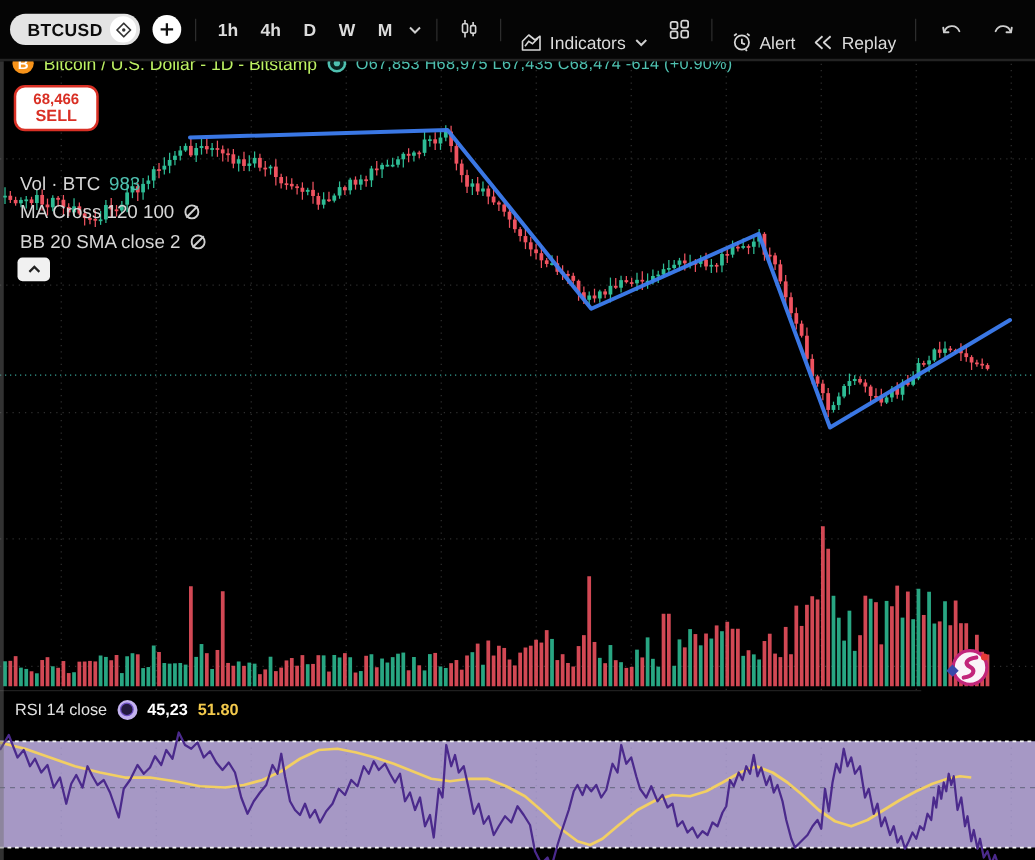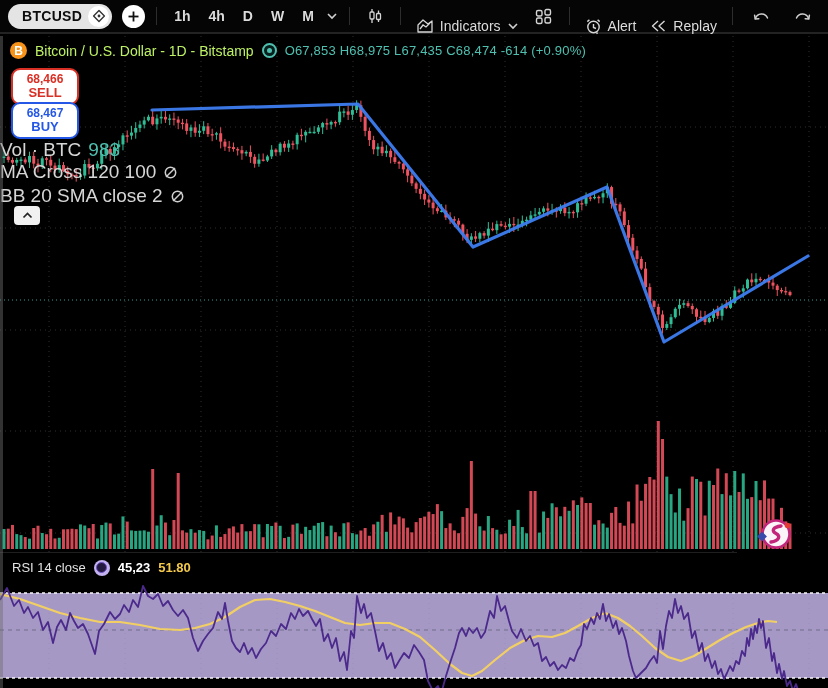--- a/index.html
+++ b/index.html
@@ -1,19 +1,19 @@
 <!DOCTYPE html>
 <html><head>
 <meta charset="utf-8">
 <style>
   html,body{margin:0;padding:0;background:#000;}
   .stage{position:relative;width:828px;height:688px;background:#000;overflow:hidden;
          font-family:"Liberation Sans", sans-serif; color:#ddd;}
   
-  .toolbar{position:absolute;left:0;top:0;width:828px;height:34px;background:#050505;
+  .toolbar{position:absolute;left:0;top:0;width:828px;height:49px;background:#050505;
            border-bottom:2px solid #232323;display:flex;align-items:center;gap:6px;
            padding-left:8px;box-sizing:border-box;z-index:8;}
   .pill{display:flex;align-items:center;gap:6px;background:#e4e4e4;border-radius:14px;
         height:25px;padding:0 3px 0 14px;}
   .pill .sym{color:#0c0c0c;font-weight:bold;font-size:14px;letter-spacing:.3px;}
   .pill .gem{width:21px;height:21px;border-radius:50%;background:#fff;display:flex;
              align-items:center;justify-content:center;}
   .roundbtn{width:23px;height:23px;border-radius:50%;background:#fff;display:flex;
             align-items:center;justify-content:center;margin-left:4px;}
   .vsep{width:1px;height:18px;background:#2d2d2d;margin:0 5px;}
@@ -30,21 +30,21 @@
   .srcdot{width:15px;height:15px;border-radius:50%;border:2px solid #4fc0b0;background:#08201d;
           display:flex;align-items:center;justify-content:center;box-sizing:border-box;}
   .srcdot i{width:5px;height:5px;border-radius:50%;background:#4fc0b0;}
   .ohlc{color:#4fc0b0;font-size:13px;letter-spacing:.2px;}
   .tradebtn{left:11px;width:64px;border-radius:9px;background:#fff;text-align:center;
             padding:2px 0 3px 0;line-height:14px;}
   .sell{top:68px;border:2px solid #d93025;color:#d93025;}
   .buy{top:102px;border:2px solid #2457e6;color:#2457e6;}
   .tradebtn .p{font-size:12px;font-weight:bold;}
   .tradebtn .l{font-size:13px;font-weight:bold;}
-  .legrow{left:0;display:flex;align-items:center;gap:7px;font-size:19px;color:#d6d6d6;}
+  .legrow{left:16px;display:flex;align-items:center;gap:7px;font-size:15px;color:#d6d6d6;}
   .teal{color:#4fc0b0;}
   .collapse{left:14px;top:206px;width:26px;height:19px;background:#f1f1f1;border-radius:4px;
             display:flex;align-items:center;justify-content:center;}
   
   .rsihead{position:absolute;left:0;top:552px;width:737px;height:30px;background:#000;
            border-top:1px solid #1f1f1f;display:flex;align-items:center;gap:8px;
            padding-left:12px;box-sizing:border-box;z-index:5;}
   .rsihead .lbl{color:#e2e2e2;font-size:13px;}
   .rsihead .val{color:#fff;font-size:13px;font-weight:bold;}
   .rsihead .mav{color:#f2c94c;font-size:13px;font-weight:bold;}
@@ -793,24 +793,20 @@
     <span class="srcdot">
         <i></i>
       </span>
     <span class="ohlc">O67,853 H68,975 L67,435 C68,474 -614 (+0.90%)</span>
   </div>
 
   <div class="overlay tradebtn sell">
     <div class="p">68,466</div>
     <div class="l">SELL</div>
   </div>
-  <div class="overlay tradebtn buy">
-    <div class="p">68,467</div>
-    <div class="l">BUY</div>
-  </div>
 
   <div class="overlay legrow" style="top:139px;">
     <span>Vol · BTC</span>
     <span class="teal">983</span>
   </div>
   <div class="overlay legrow" style="top:161px;">
     <span>MA Cross 120 100</span>
     <span class="icon">
       <svg width="15" height="15" viewBox="0 0 15 15">
           <g stroke="#cfcfcf" stroke-width="1.5" fill="none">

